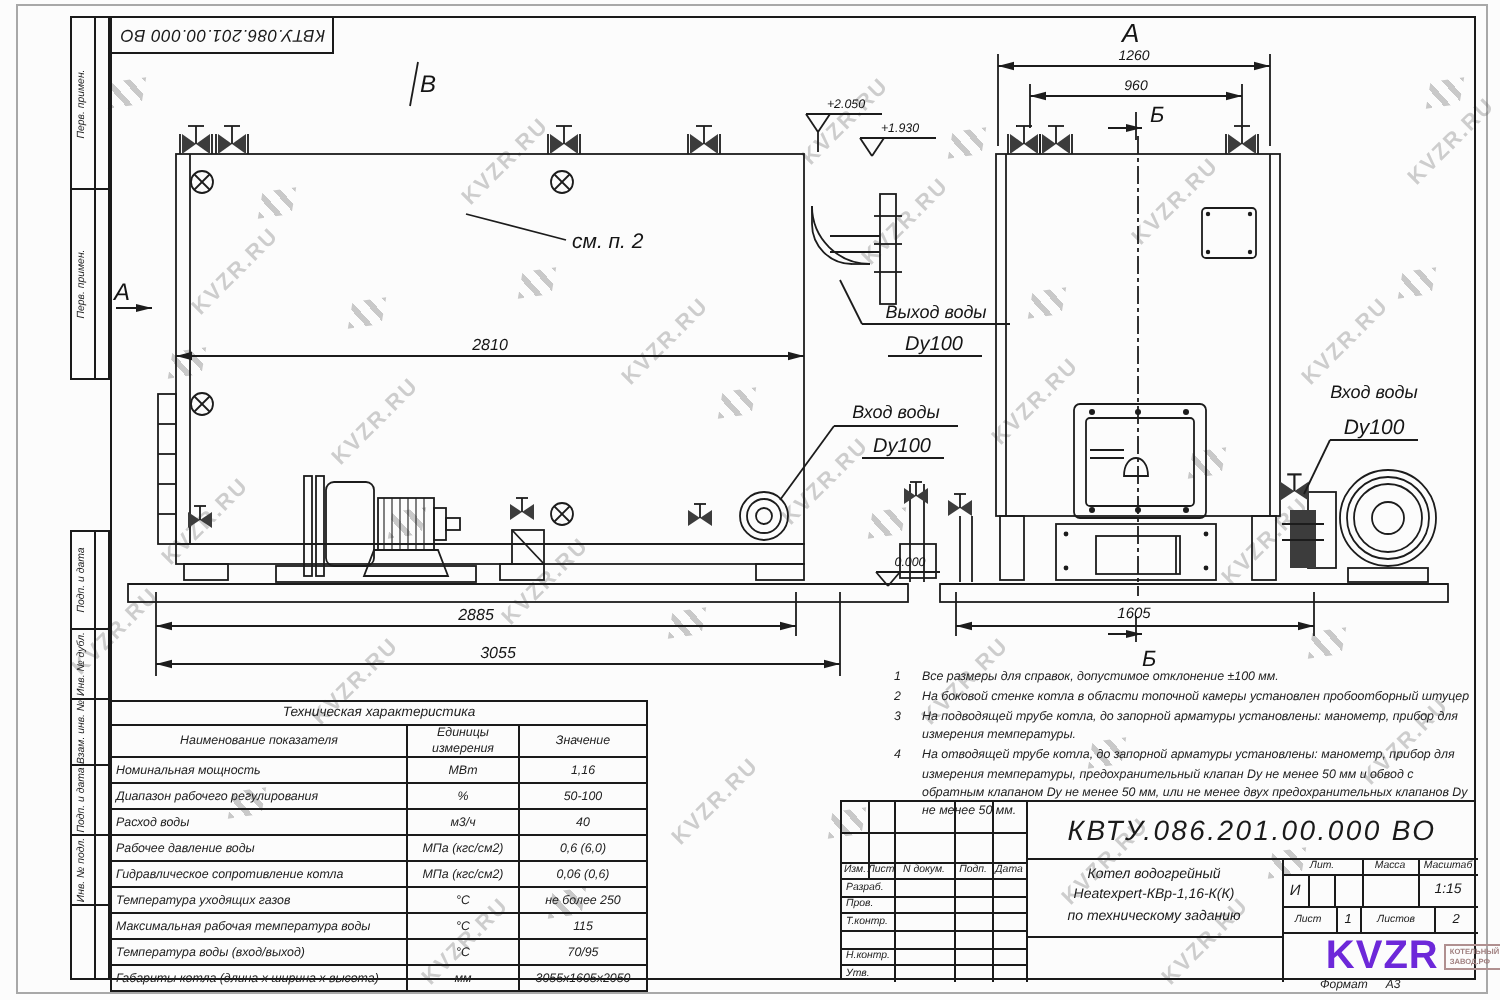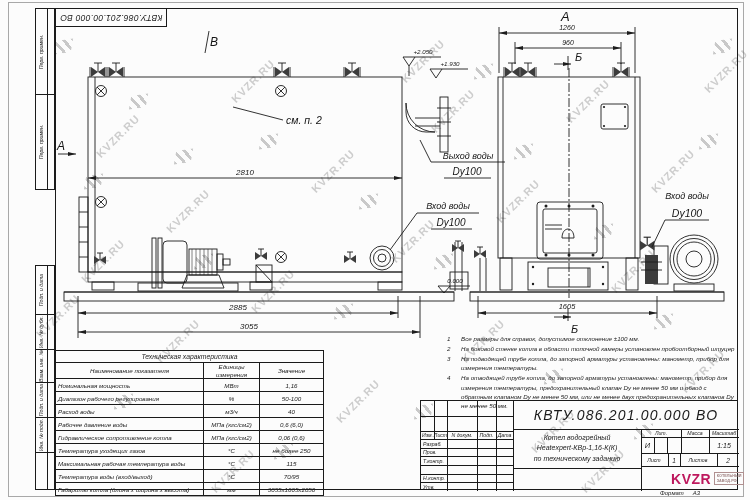--- a/index.html
+++ b/index.html
@@ -46,21 +46,21 @@
   .ln{position:absolute;background:#1a1a1a;}
   .tb-xs{position:absolute;font-size:5.2px;font-style:italic;color:#222;transform:translate(-50%,-50%);white-space:nowrap;}
   .tb-lbl{position:absolute;left:2px;font-size:5.2px;font-style:italic;color:#222;white-space:nowrap;}
   #tb-doc{position:absolute;left:92px;top:0;width:226px;height:28px;display:flex;align-items:center;justify-content:center;
           font-size:14px;font-style:italic;letter-spacing:1.2px;white-space:nowrap;}
   #tb-name{position:absolute;left:92px;top:28px;width:128px;height:39px;display:flex;flex-direction:column;
            align-items:center;justify-content:center;font-size:7px;font-style:italic;line-height:1.5;text-align:center;}
   .tb-val{position:absolute;font-style:italic;color:#1a1a1a;transform:translate(-50%,-50%);white-space:nowrap;}
   #tb-logo{position:absolute;left:220px;top:65px;width:98px;height:25px;display:flex;align-items:center;justify-content:center;gap:3px;}
   #tb-logo .mark{width:12px;height:12px;background:repeating-linear-gradient(45deg,#111 0 2px,transparent 2px 4.5px);}
-  #tb-logo .kv{font-size:14px;font-weight:bold;letter-spacing:.5px;color:#be185d;padding-left:32px;}
+  #tb-logo .kv{font-size:20px;font-weight:bold;letter-spacing:.5px;color:#6d28d9;padding-left:32px;}
   #tb-logo .sub{border:.5px solid #b09090;color:#a08080;font-size:3.8px;line-height:1.25;font-weight:bold;padding:1px 1.5px;text-align:left;}
   #fmt{position:absolute;left:660px;top:490px;z-index:3;font-size:6px;font-style:italic;color:#222;}
   #fmt span+span{margin-left:9px;}
 </style>
 </head>
 <body>
 
 <div id="sheet">
   <div id="sheet-border"></div>
 

